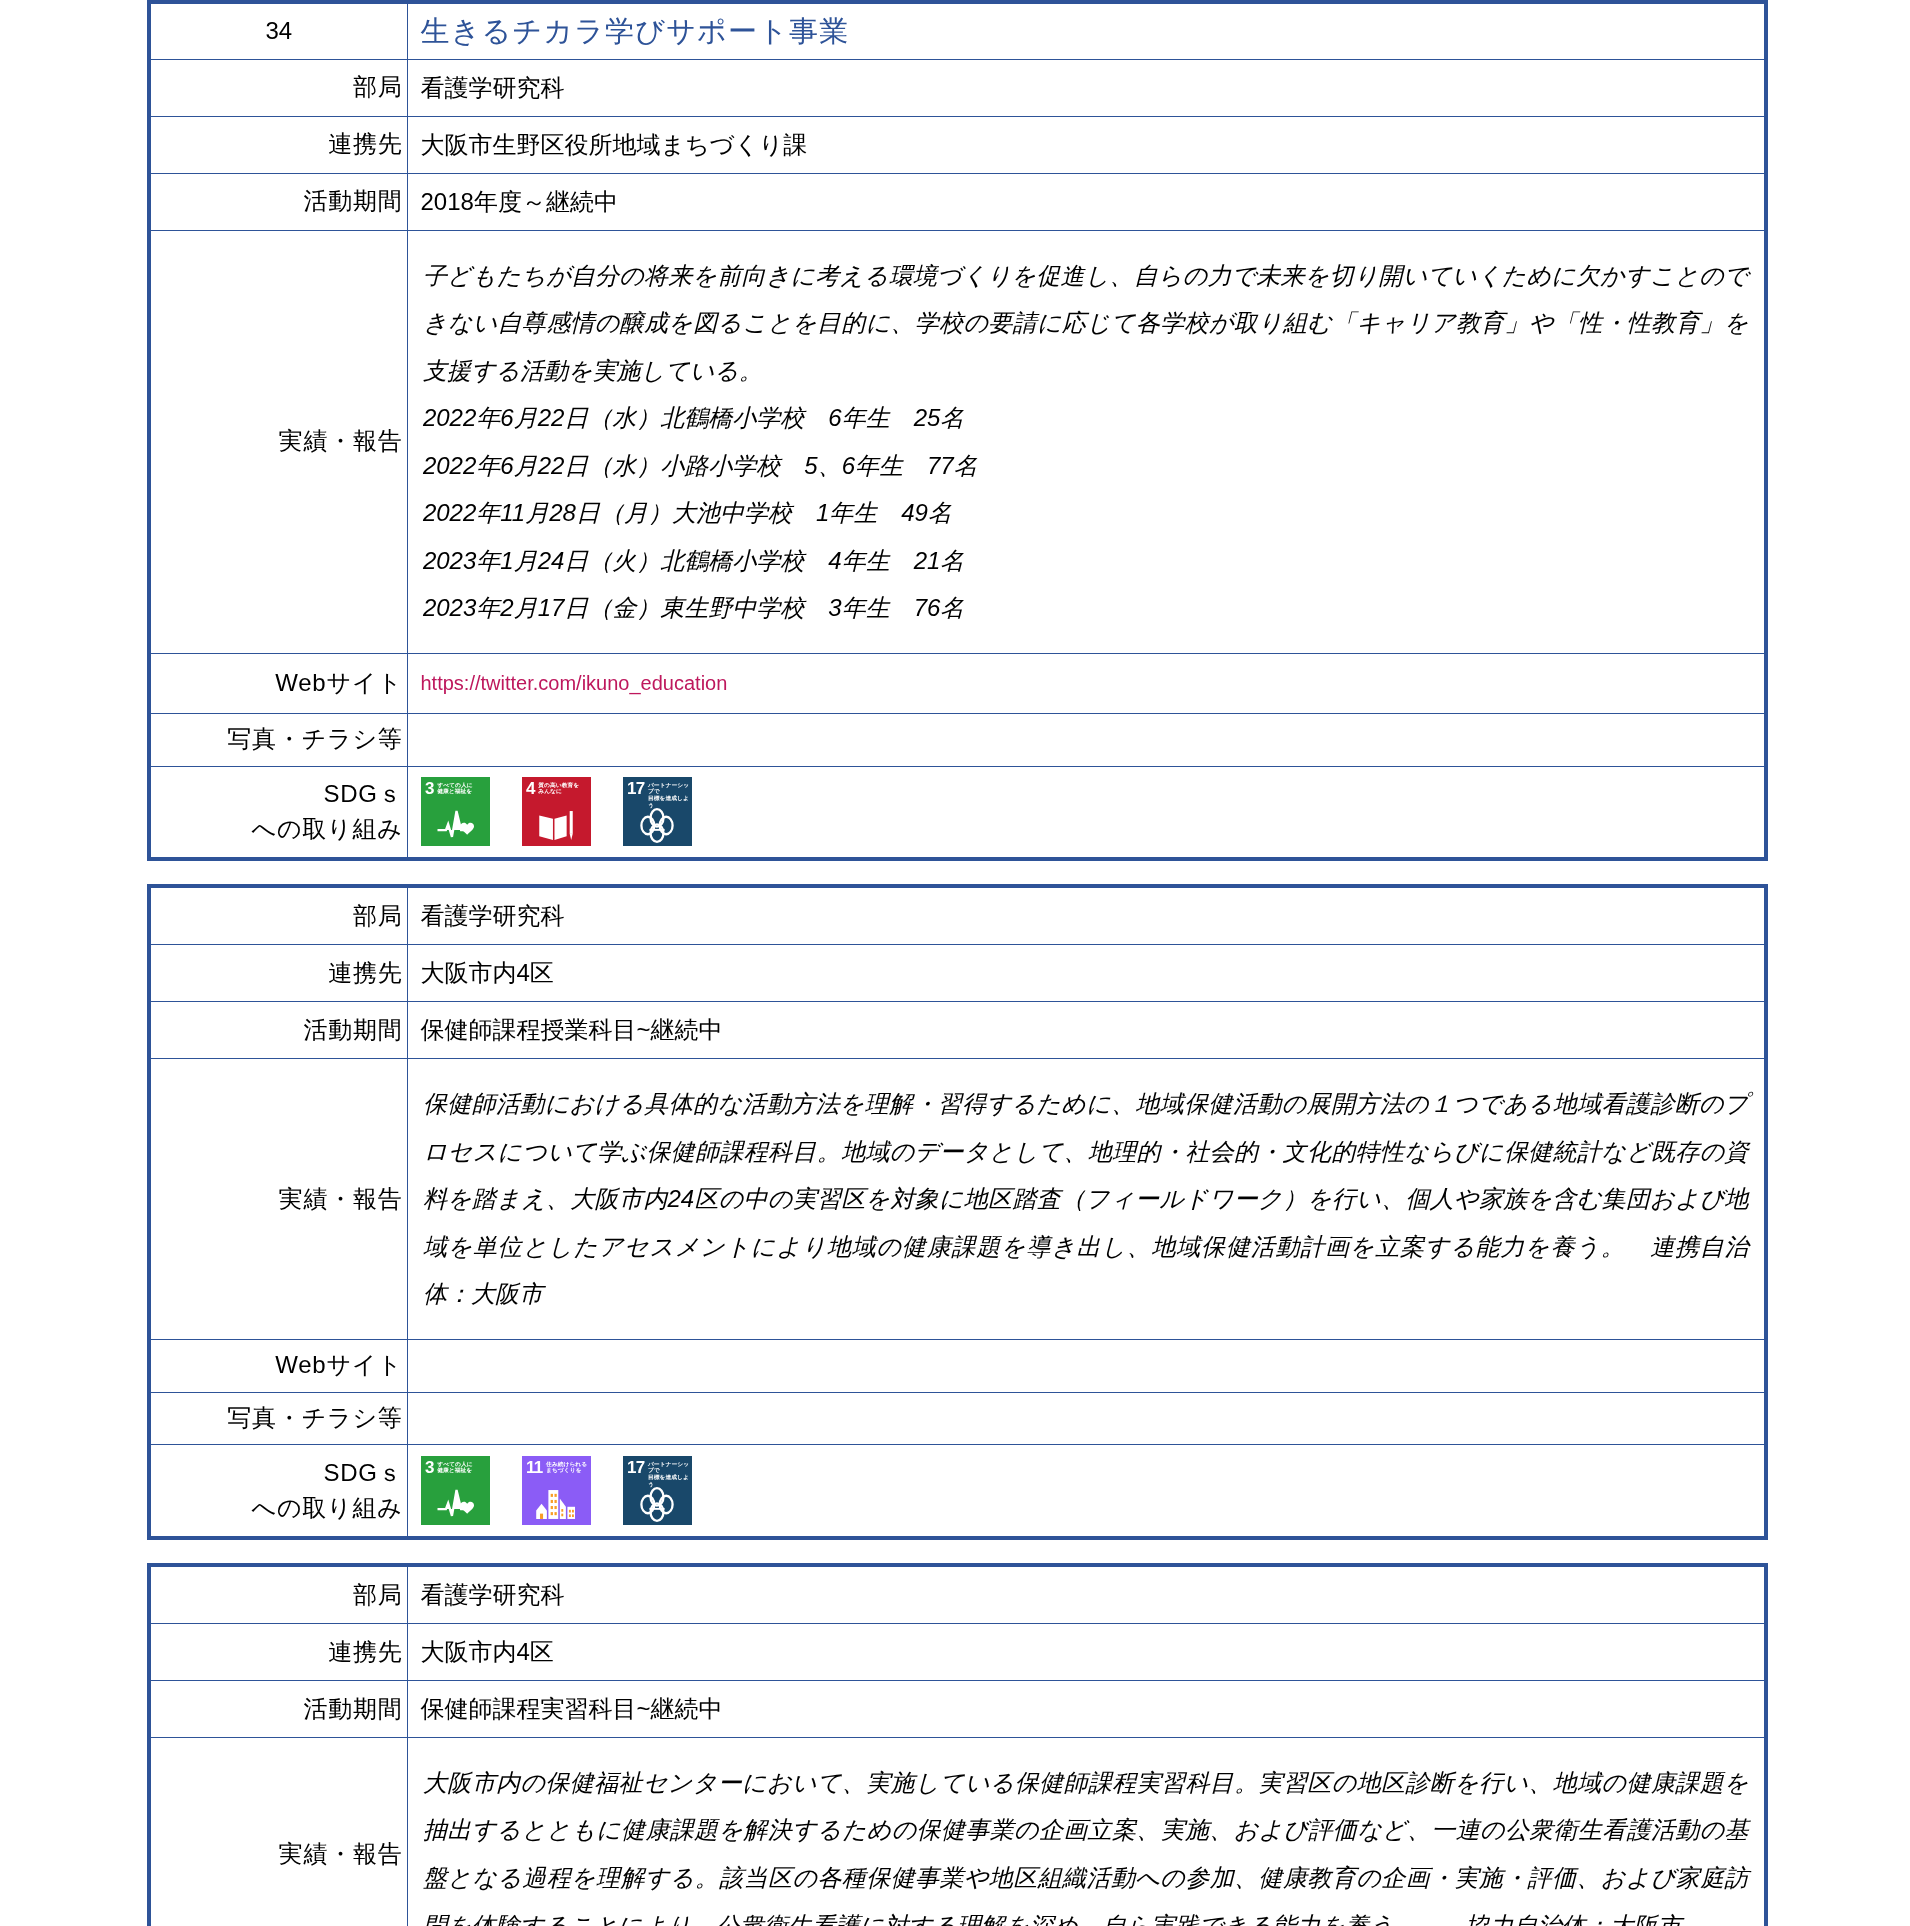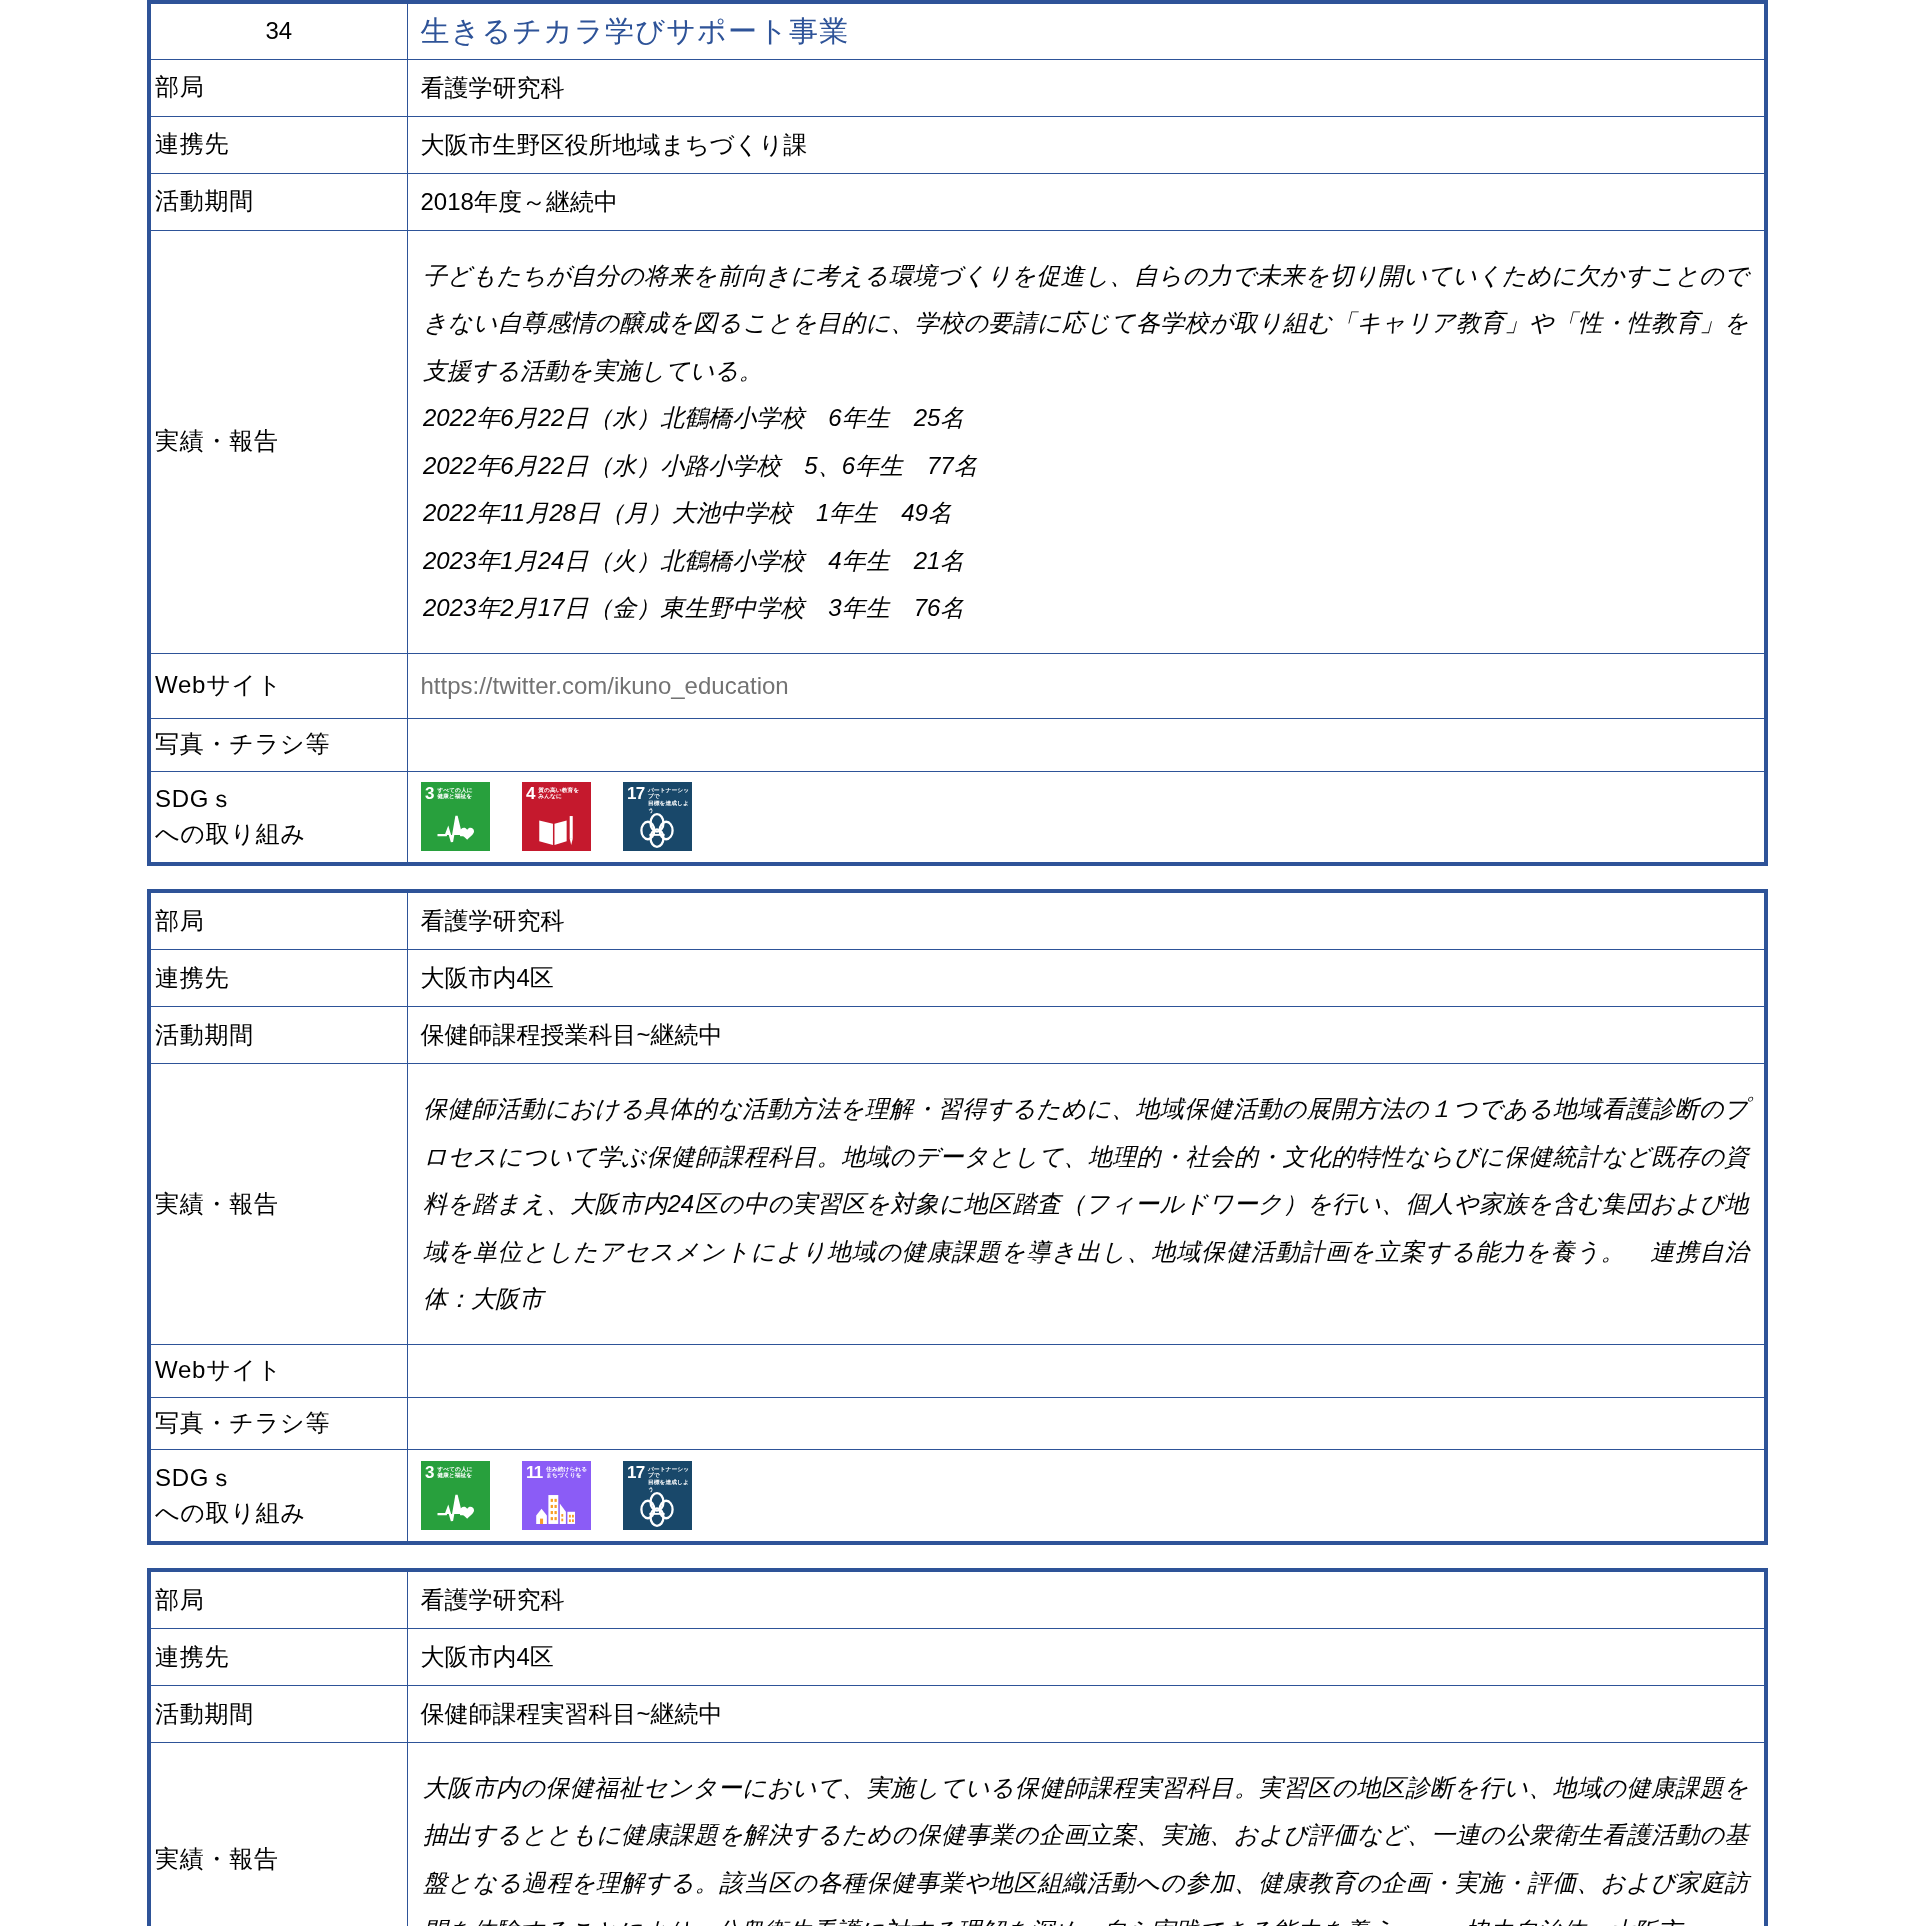--- a/index.html
+++ b/index.html
@@ -41,21 +41,21 @@
     border: 1.9px solid var(--rule);
     vertical-align: middle;
     box-sizing: border-box;
   }
 
   col.labelcol { width: 258px; }
   col.valuecol { width: 1359px; }
 
   
   .lbl {
-    text-align: left;
+    text-align: right;
     font-size: 24px;
     letter-spacing: 0.8px;
     line-height: 1.45;
     color: #000;
     padding: 8.5px 3.9px;
     white-space: pre-line;
   }
 
   
   .val {
@@ -94,23 +94,23 @@
     margin: 0;
   }
   .lines {
     font-size: 24px;
     line-height: 1.98;
     margin: 0;
   }
   .lines div { white-space: pre; }
 
   .url-cell {
-    font-size: 24px;
+    font-size: 20px;
     padding: 18px 13px;
-    color: #737373;
+    color: #be185d;
   }
 
   .blank-cell { height: 43px; }
 
   
   .sdg-cell { padding: 10.8px 13px; }
   .sdg-row {
     display: flex;
     align-items: flex-start;
     gap: 32px;

